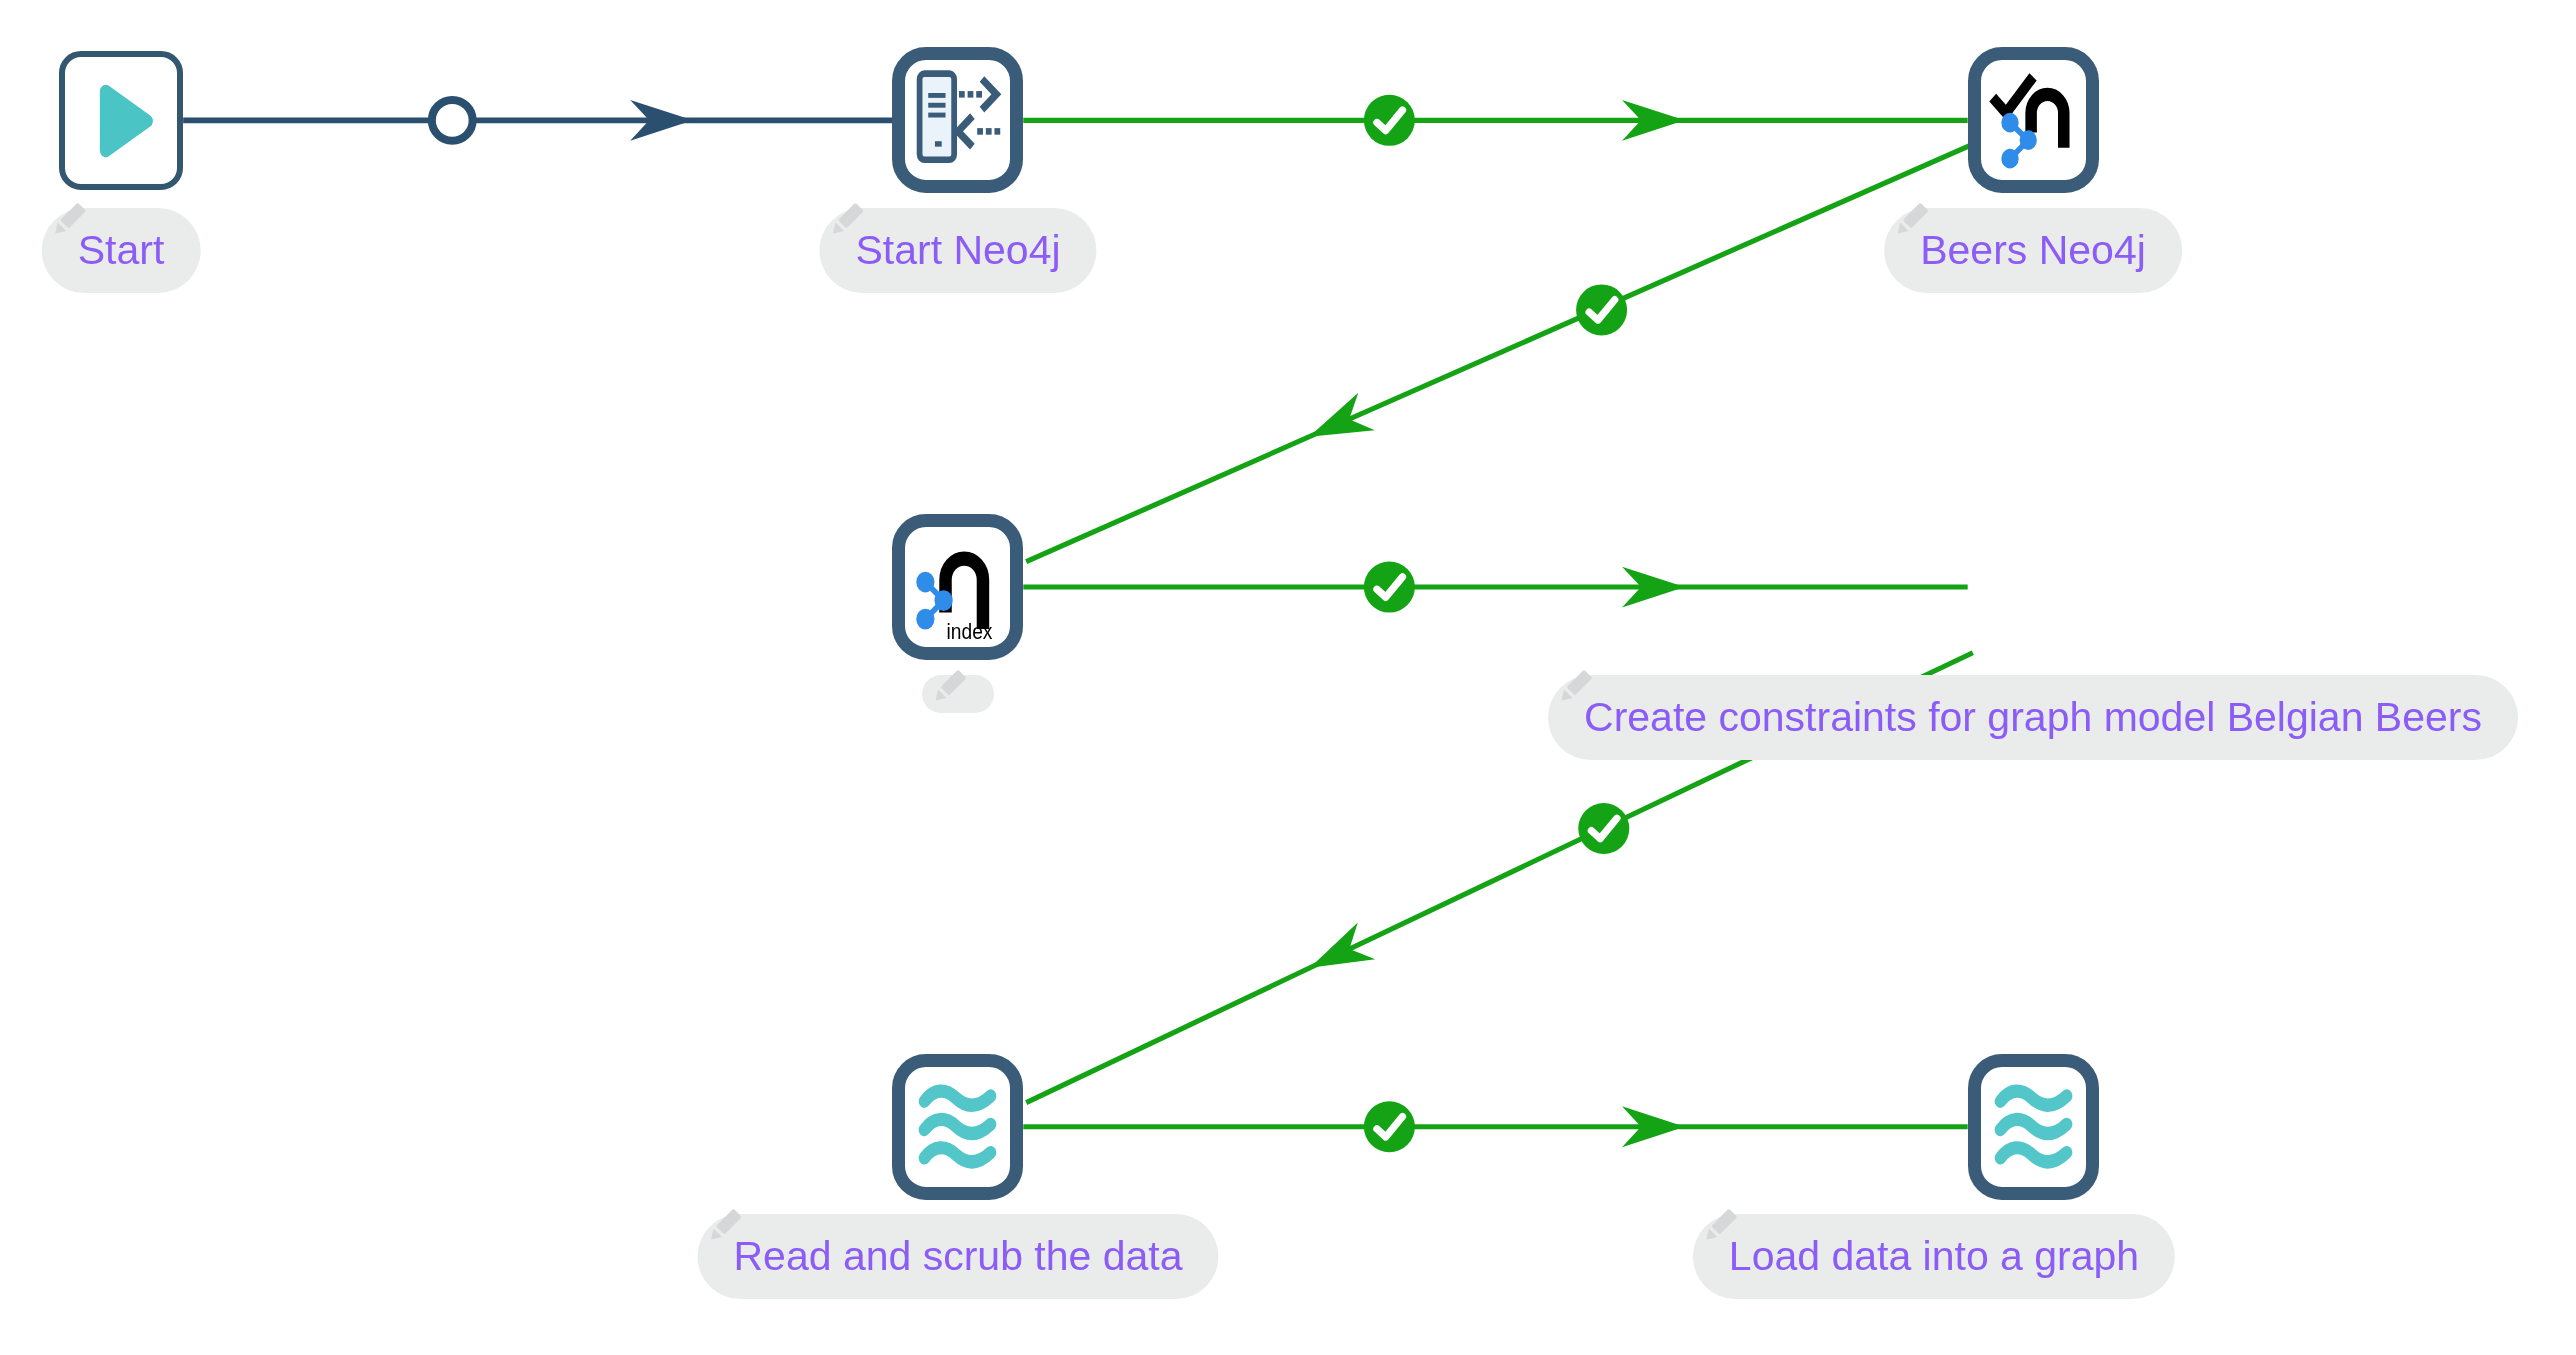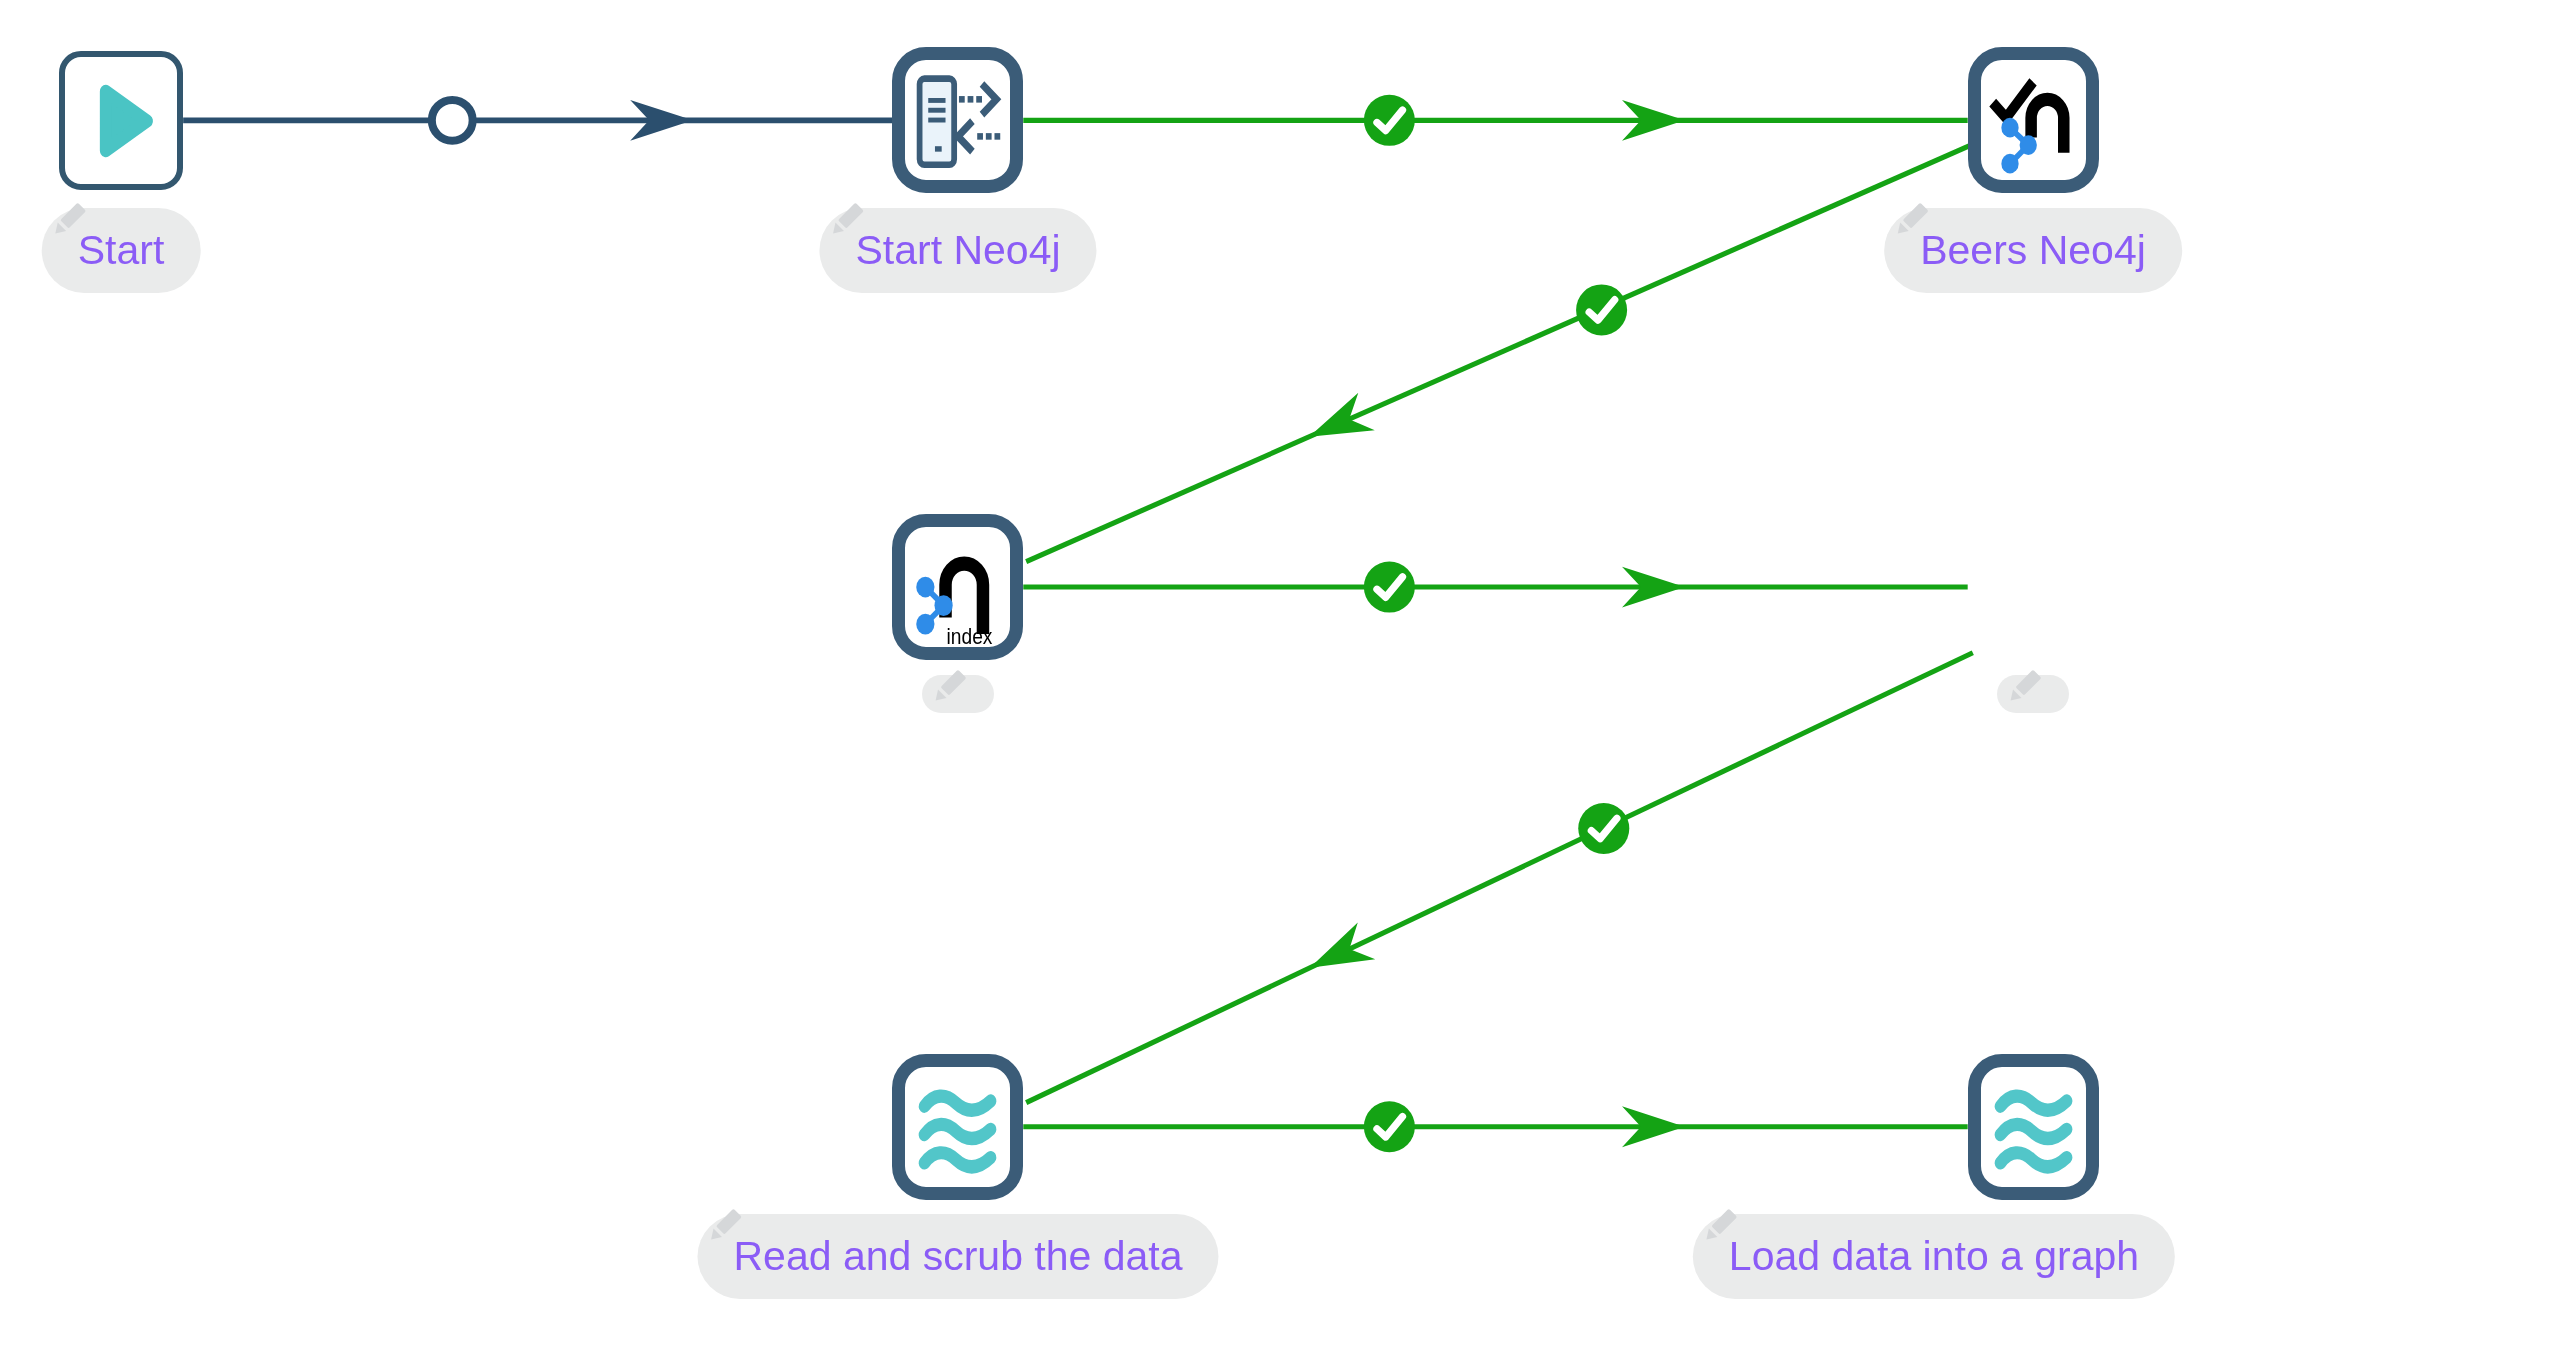--- a/index.html
+++ b/index.html
@@ -1,20 +1,20 @@
 <!DOCTYPE html>
 <html style="font-size:11.7px"><head>
 <meta charset="utf-8">
 <style>
   html,body{margin:0;padding:0;background:#ffffff;overflow:hidden;}
   #stage{position:relative;width:2576px;height:1355px;background:#ffffff;transform-origin:0 0;
          font-family:"Liberation Sans","DejaVu Sans",sans-serif;}
   #hops-layer{position:absolute;left:0;top:0;width:2576px;height:1355px;}
   .node{position:absolute;box-sizing:border-box;background:#ffffff;display:flex;align-items:center;justify-content:center;}
-  .node.thick{width:131px;height:146px;border:13px solid #3b5c78;border-radius:34px;align-items:flex-end;}
+  .node.thick{width:131px;height:146px;border:13px solid #3b5c78;border-radius:34px;}
   .node.thin{width:124px;height:139px;border:6.6px solid #33576f;border-radius:22px;}
   .node svg{display:block;}
   .label-pill{position:absolute;transform:translateX(-50%);background:#eaebeb;color:#8b5cf6;
               font-size:41px;line-height:47px;padding:19px 36px;border-radius:51px;white-space:nowrap;}
   .label-pill .pencil{position:absolute;left:7.3px;top:-8.8px;}
   .label-pill .txt{position:relative;}
 </style>
 </head>
 <body>
 
@@ -134,21 +134,21 @@
   <g transform="rotate(45 12 12)" fill="#d5d7d9">
     <rect x="8.5" y="1.5" width="7" height="14.5" rx="1"></rect>
     <path d="M8.5 18 L12 23.5 L15.5 18 Z"></path>
   </g>
         </svg></span></div>
     <div class="label-pill" style="left: 2033px; top: 675px;"><span class="pencil"><svg width="41" height="41" viewBox="0 0 24 24">
   <g transform="rotate(45 12 12)" fill="#d5d7d9">
     <rect x="8.5" y="1.5" width="7" height="14.5" rx="1"></rect>
     <path d="M8.5 18 L12 23.5 L15.5 18 Z"></path>
   </g>
-        </svg></span></div>
+        </svg></span><span class="txt">Create constraints for graph model Belgian Beers</span></div>
     <div class="node thick" style="left: 892px; top: 1054px;">
       <svg width="96" height="109" viewBox="0 0 100 100" preserveAspectRatio="none">
     <g stroke="#52c6c9" stroke-width="12" fill="none" stroke-linecap="round">
       <path d="M15 26 C25 14 37 14 48 23 C59 32 71 32 84 21"></path>
       <path d="M15 52 C25 40 37 40 48 49 C59 58 71 58 84 47"></path>
       <path d="M15 78 C25 66 37 66 48 75 C59 84 71 84 84 73"></path>
     </g>
       </svg>
     </div>
     <div class="label-pill" style="left: 958px; top: 1214px;"><span class="pencil"><svg width="41" height="41" viewBox="0 0 24 24">

